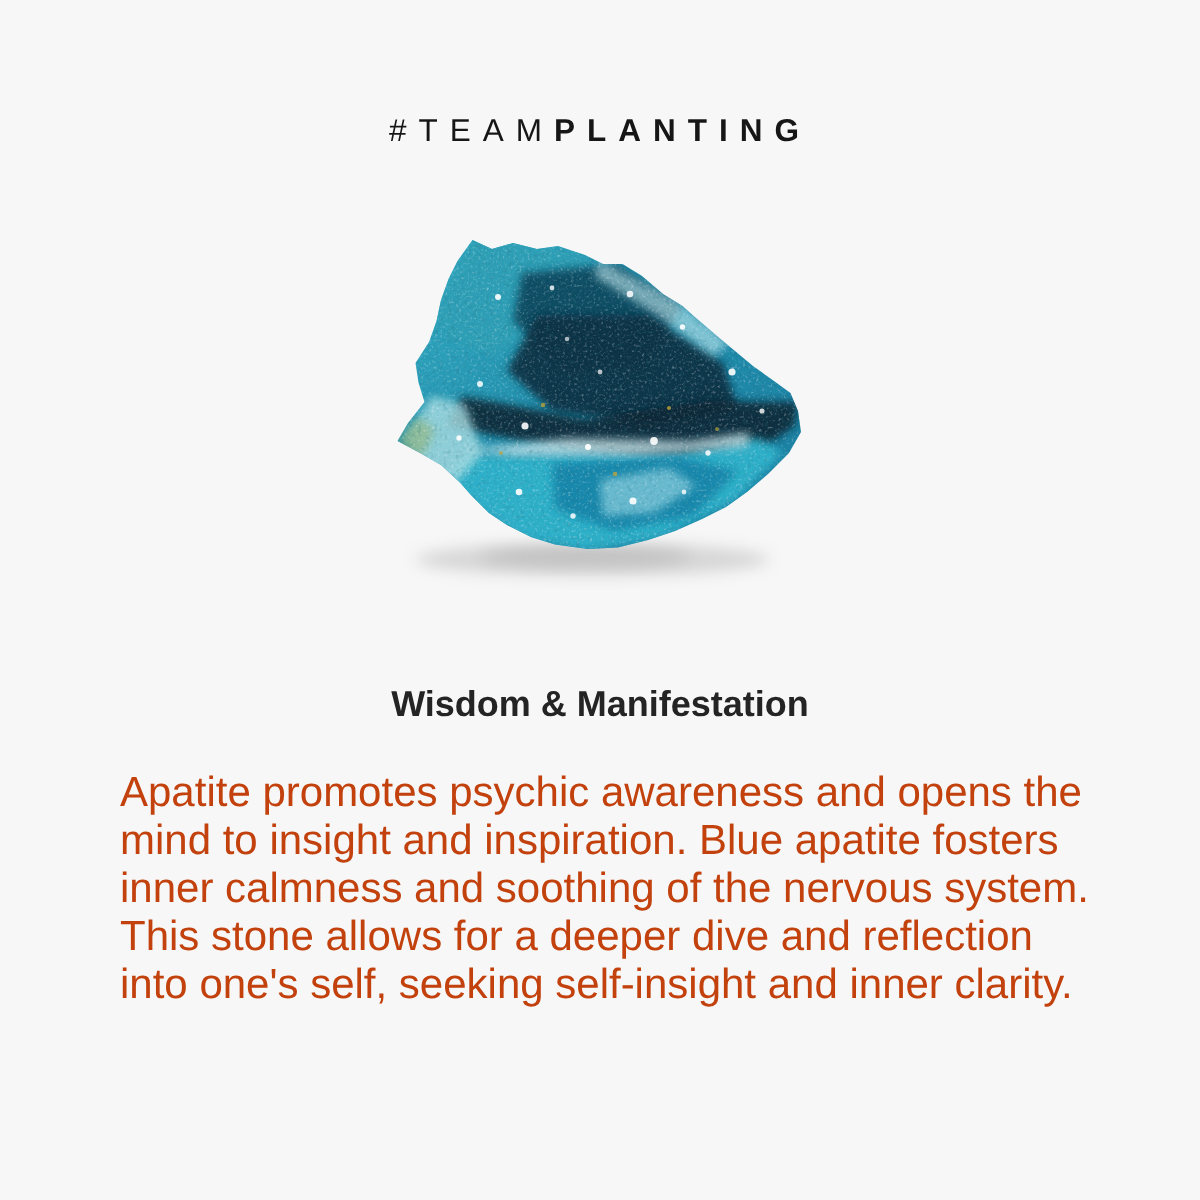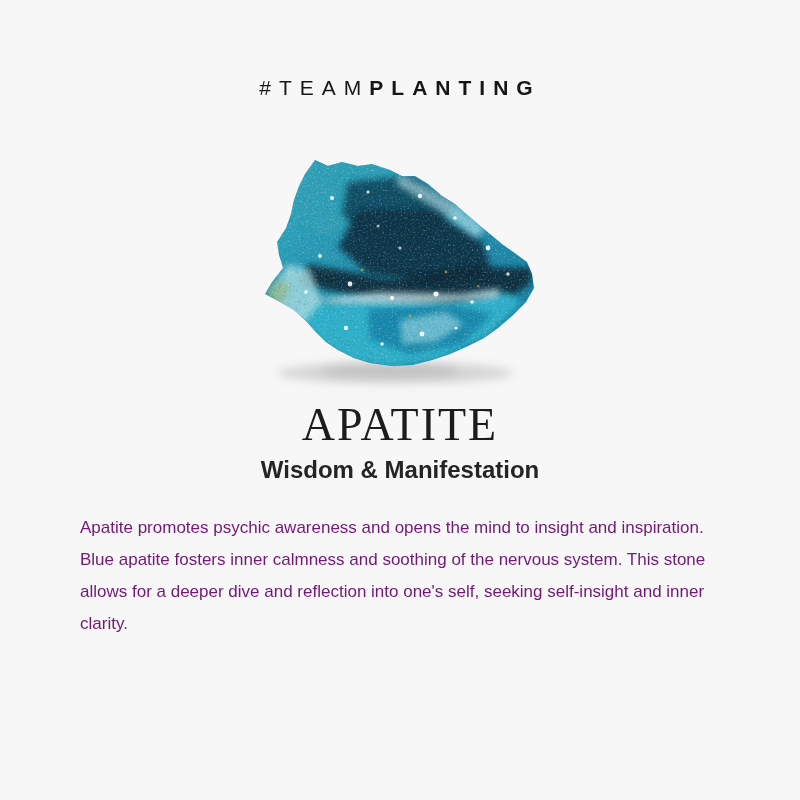--- a/index.html
+++ b/index.html
@@ -59,24 +59,24 @@
     font-size: 24px;
     font-weight: 700;
     color: #242424;
   }
   .desc {
     position: absolute;
     top: 512px;
     left: 80px;
     width: 648px;
     margin: 0;
-    font-size: 17px;
+    font-size: 28px;
     line-height: 32px;
     font-weight: 400;
-    color: #701a75;
+    color: #c2410c;
     text-align: left;
   }
 </style>
 </head>
 <body>
 
 <div class="canvas">
 
   <div class="brand"><span class="brand-light">#TEAM</span><span class="brand-bold">PLANTING</span></div>
 
@@ -167,19 +167,18 @@
           <circle cx="112" cy="118" r="1.5" opacity="0.8"></circle>
           <circle cx="196" cy="120" r="1.4" opacity="0.8"></circle>
           <circle cx="160" cy="164" r="1.5" opacity="0.8"></circle>
           <circle cx="84" cy="150" r="1.3" opacity="0.7"></circle>
           <circle cx="228" cy="134" r="1.3" opacity="0.7"></circle>
         </g>
       </g>
     </svg>
   </div>
 
-  <h1 class="title">APATITE</h1>
 
   <div class="tagline">Wisdom &amp; Manifestation</div>
 
   <p class="desc">Apatite promotes psychic awareness and opens the mind to insight and inspiration. Blue apatite fosters inner calmness and soothing of the nervous system. This stone allows for a deeper dive and reflection into one's self, seeking self-insight and inner clarity.</p>
 
 </div>
 
 </body></html>

